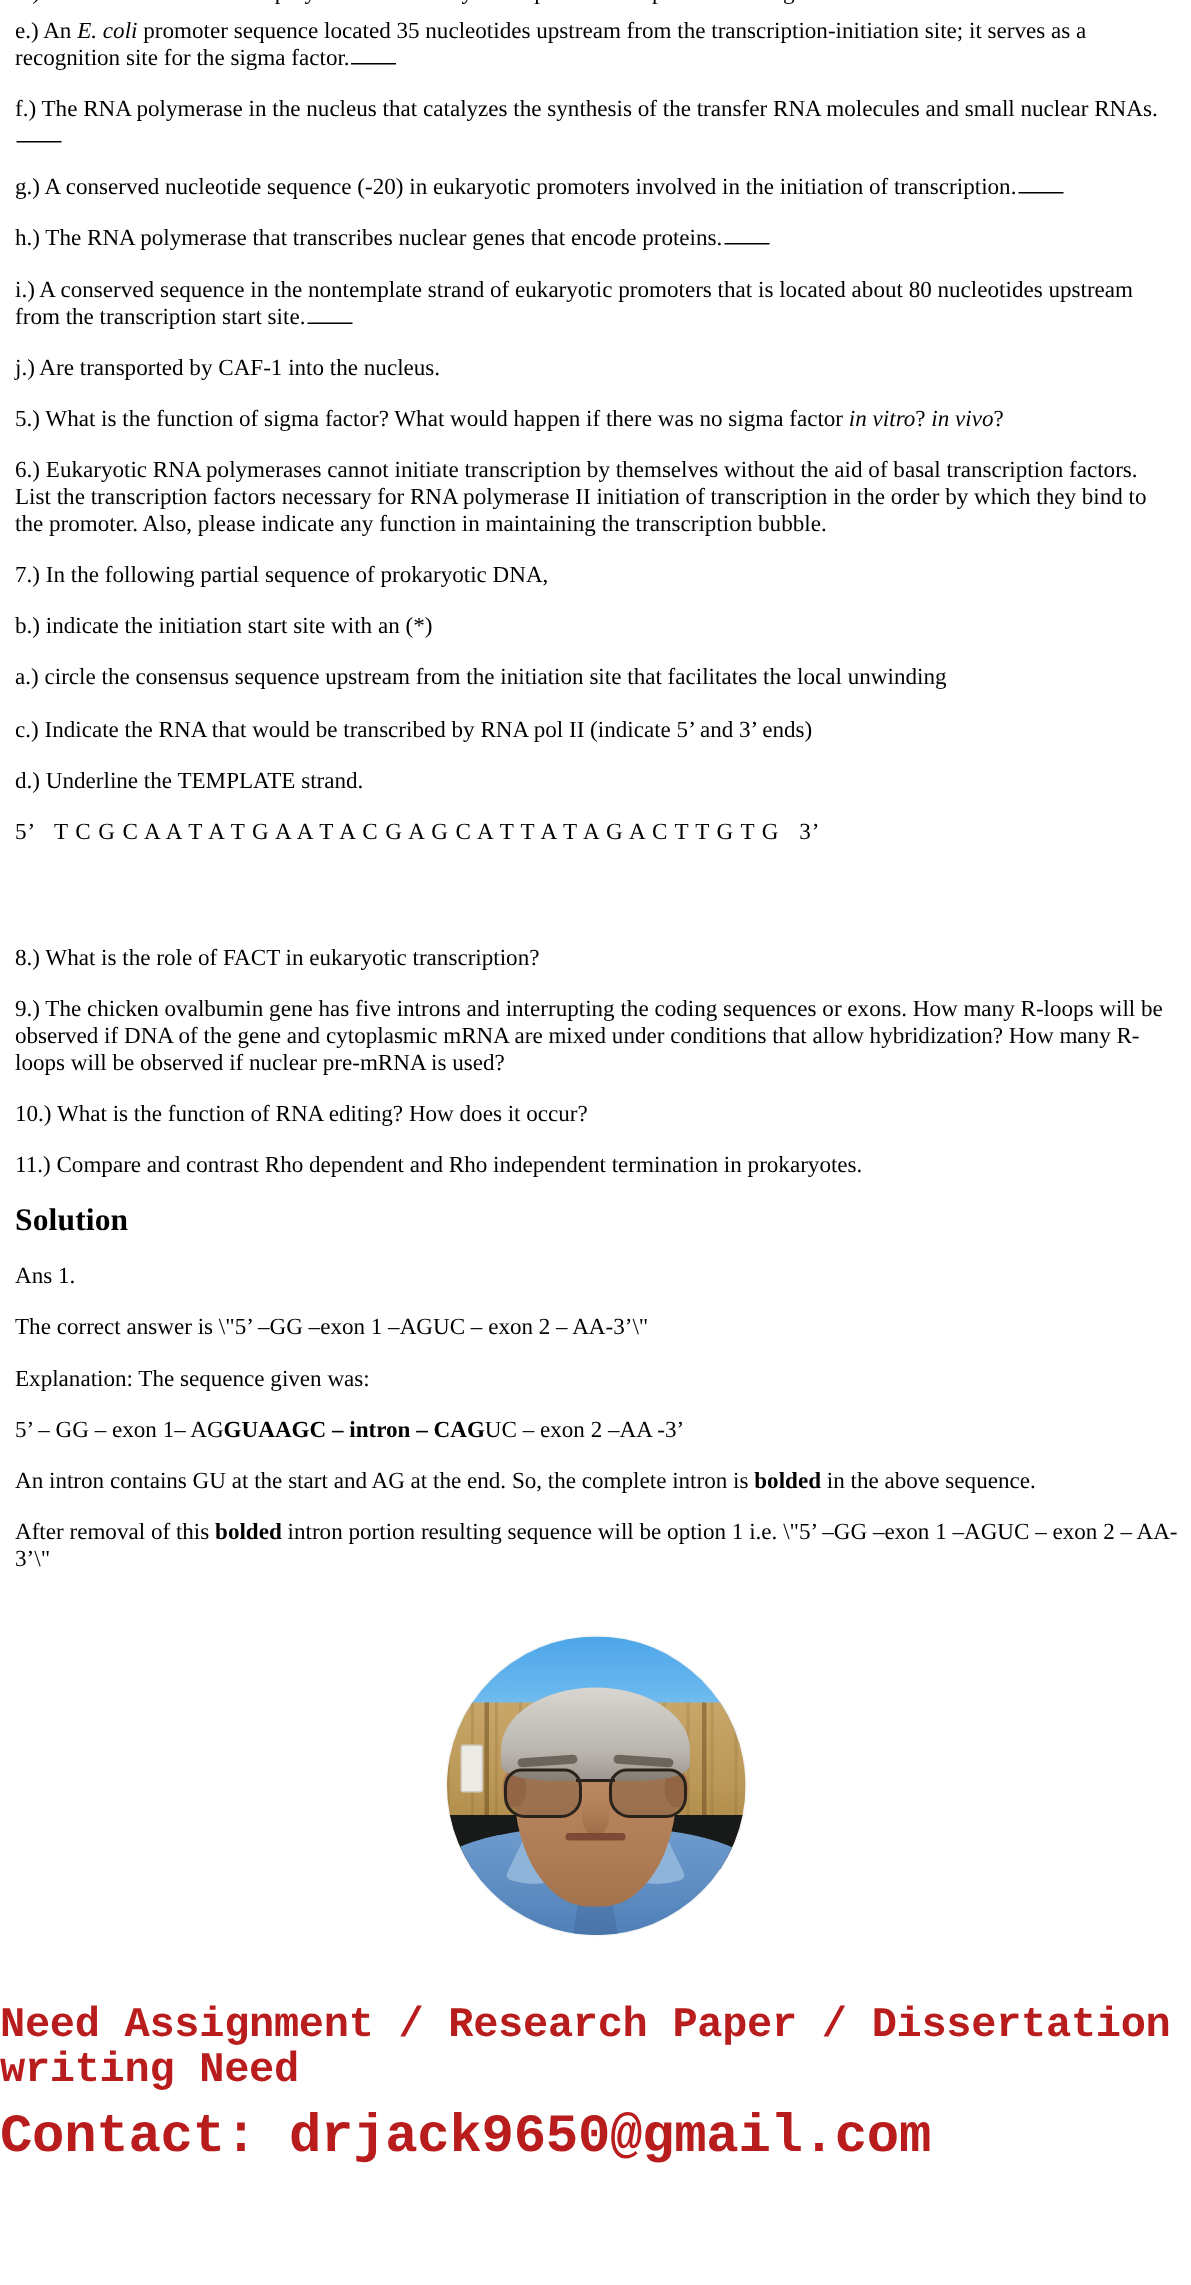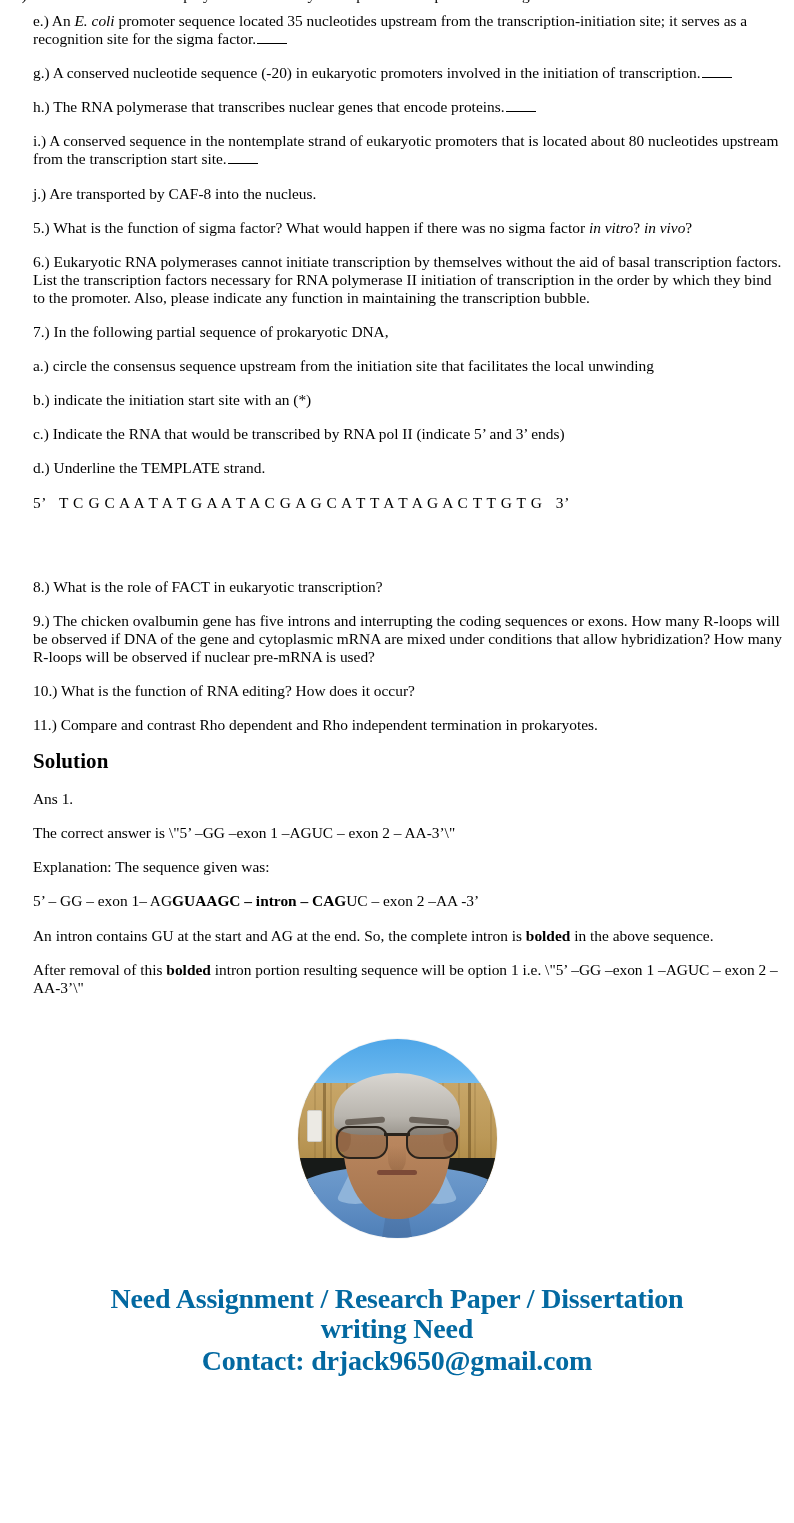--- a/index.html
+++ b/index.html
@@ -34,21 +34,20 @@
     left: 10px;
     right: 10px;
     top: -14px;
     font-size: 15.5px;
     line-height: 18px;
     white-space: nowrap;
     color: #000;
   }
   .body-col {
     padding: 0 9px 0 10px;
-    margin-left: 23px;
   }
   p.q {
     font-size: 15.4px;
     line-height: 18.1px;
     margin: 0 0 16px 0;
     text-align: left;
   }
   .blank {
     display: inline-block;
     border-bottom: 1px solid #000;
@@ -234,71 +233,72 @@
     position: absolute;
     left: 50%; top: 66%;
     width: 40px; height: 5px;
     margin-left: -20px;
     background: #7c4a37;
     border-radius: 3px;
   }
   
   .promo {
     margin-top: 46px;
-    text-align: center;
-    font-family: Liberation Serif, serif;
+    text-align: left;
+    font-family: Liberation Mono, monospace;
     font-weight: bold;
-    color: #0369a1;
+    color: #b91c1c;
     letter-spacing: -0.2px;
   }
   .promo .l1 {
     font-size: 28px;
     line-height: 30px;
   }
   .promo .l2 {
     font-size: 28px;
     line-height: 30px;
   }
   .promo .l3 {
-    font-size: 28px;
+    font-size: 36px;
     line-height: 30px;
-    margin-top: 2px;
+    margin-top: 14px;
   }
 </style>
 </head>
 <body>
 
 <div class="page">
 
   <div class="clipped-top">
     <div class="inner">d.) The subunit of the RNA polymerase holoenzyme responsible for promoter recognition.</div>
   </div>
 
   <div class="body-col">
 
     <p class="q"><span>e.) An </span><em>E. coli</em><span> promoter sequence located 35 nucleotides upstream from the transcription-initiation site; it serves as a recognition site for the sigma factor.</span><span class="blank"></span></p>
 
+    <p class="q"><span>f.) The RNA polymerase in the nucleus that catalyzes the synthesis of the transfer RNA molecules and small nuclear RNAs.</span><span class="blank"></span></p>
 
     <p class="q"><span>g.) A conserved nucleotide sequence (-20) in eukaryotic promoters involved in the initiation of transcription.</span><span class="blank"></span></p>
 
     <p class="q"><span>h.) The RNA polymerase that transcribes nuclear genes that encode proteins.</span><span class="blank"></span></p>
 
     <p class="q"><span>i.) A conserved sequence in the nontemplate strand of eukaryotic promoters that is located about 80 nucleotides upstream from the transcription start site.</span><span class="blank"></span></p>
 
-    <p class="q">j.) Are transported by CAF-8 into the nucleus.</p>
+    <p class="q">j.) Are transported by CAF-1 into the nucleus.</p>
 
     <p class="q"><span>5.) What is the function of sigma factor? What would happen if there was no sigma factor </span><em>in vitro</em><span>? </span><em>in vivo</em><span>?</span></p>
 
     <p class="q">6.) Eukaryotic RNA polymerases cannot initiate transcription by themselves without the aid of basal transcription factors. List the transcription factors necessary for RNA polymerase II initiation of transcription in the order by which they bind to the promoter. Also, please indicate any function in maintaining the transcription bubble.</p>
 
     <p class="q">7.) In the following partial sequence of prokaryotic DNA,</p>
 
+    <p class="q">b.) indicate the initiation start site with an (*)</p>
+
     <p class="q">a.) circle the consensus sequence upstream from the initiation site that facilitates the local unwinding</p>
-
-    <p class="q">b.) indicate the initiation start site with an (*)</p>
 
     <p class="q">c.) Indicate the RNA that would be transcribed by RNA pol II (indicate 5’ and 3’ ends)</p>
 
     <p class="q">d.) Underline the TEMPLATE strand.</p>
 
     <div class="seq">5’   T C G C A A T A T G A A T A C G A G C A T T A T A G A C T T G T G   3’</div>
 
     <div class="gap-after-seq"></div>
 
     <p class="q">8.) What is the role of FACT in eukaryotic transcription?</p>

